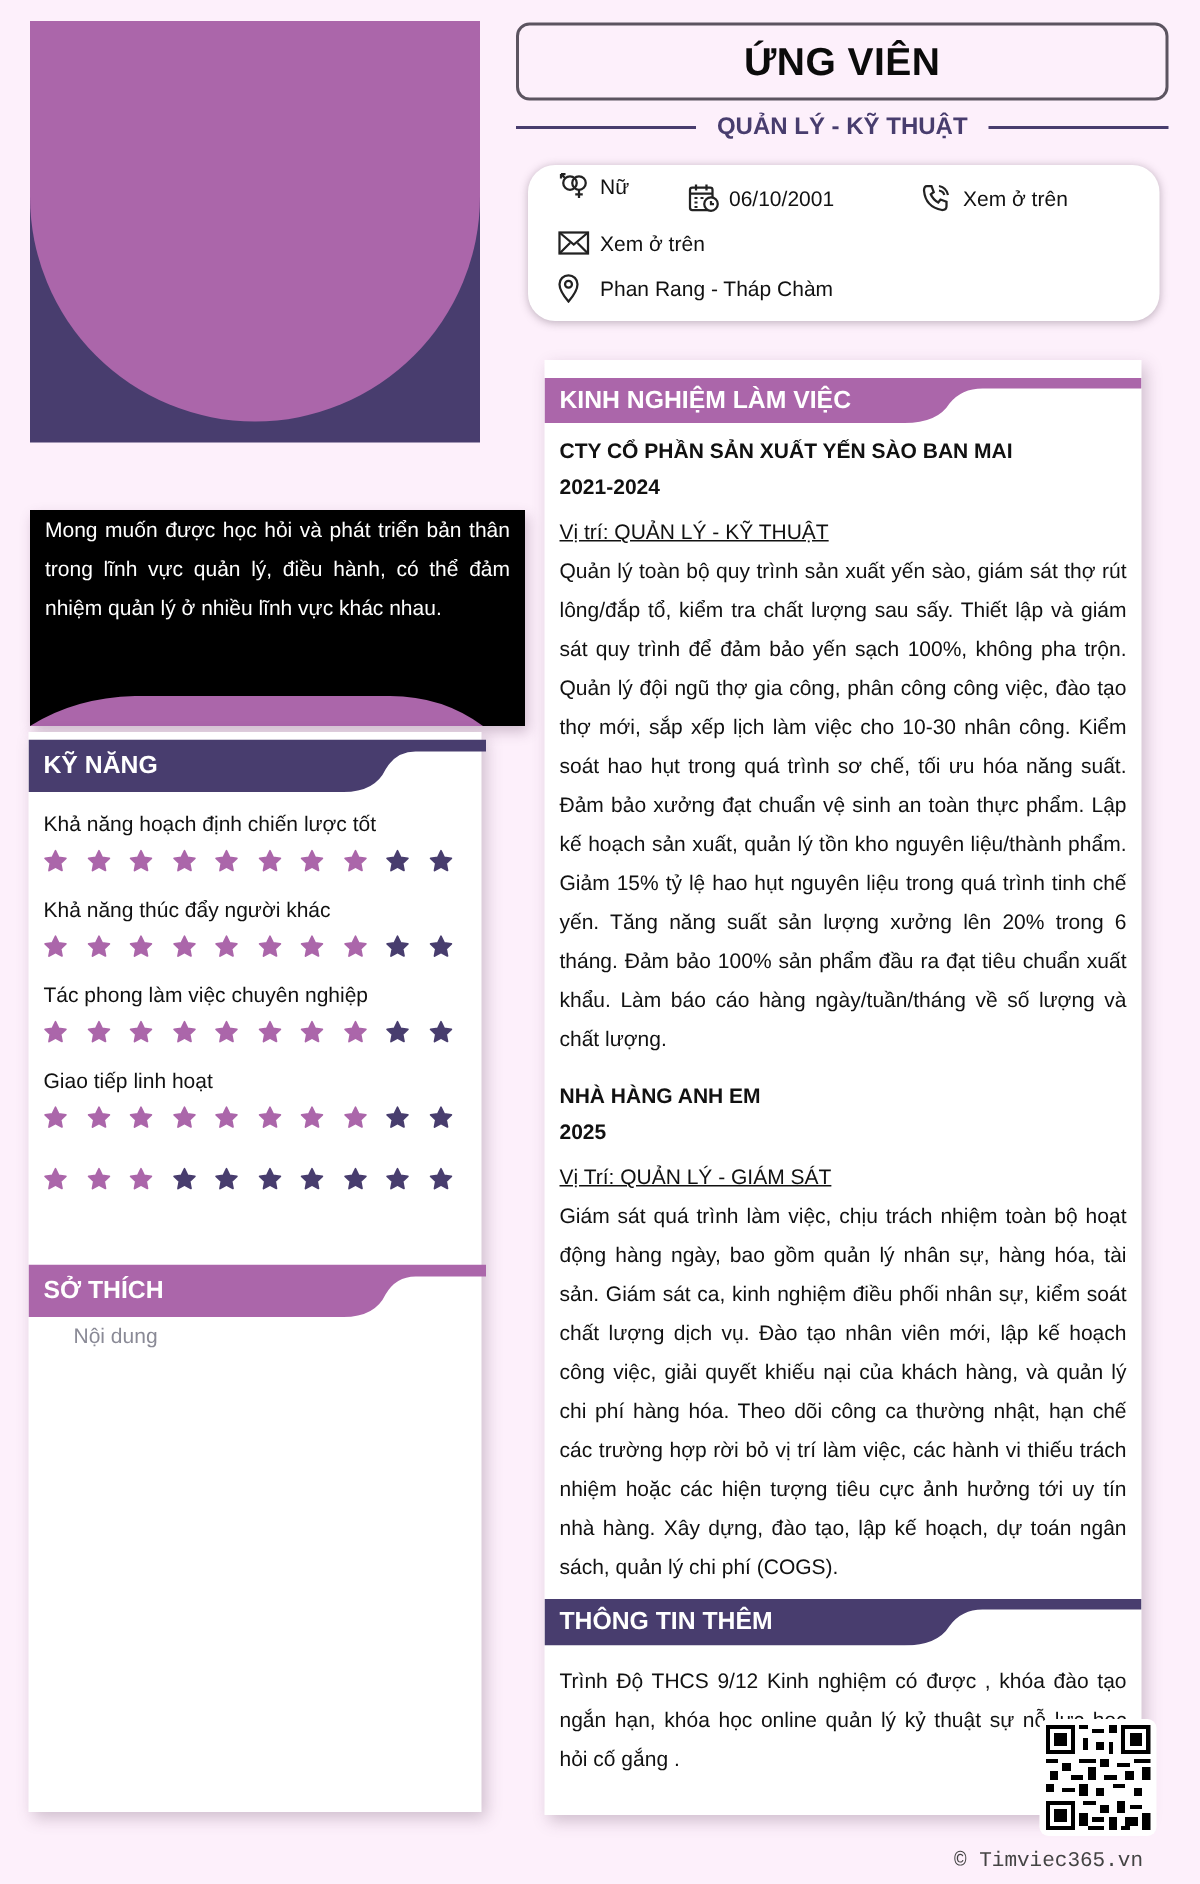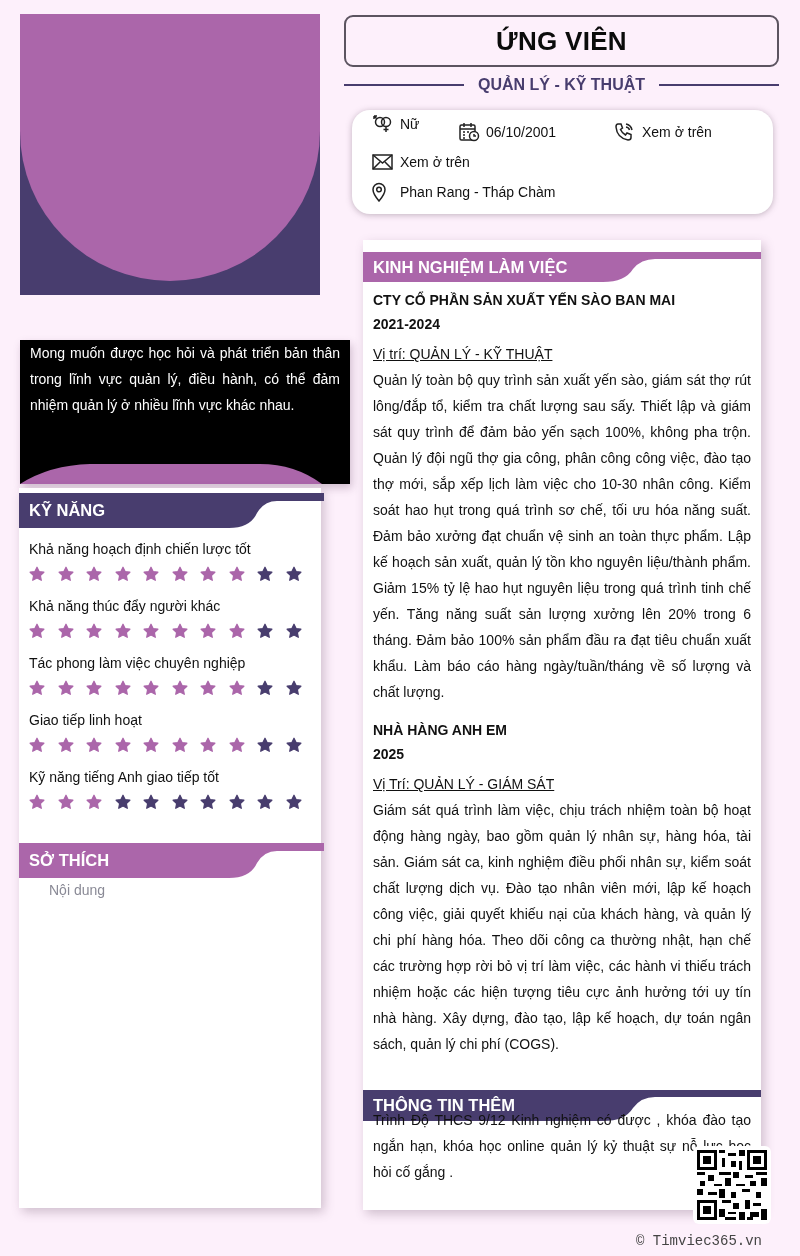--- a/index.html
+++ b/index.html
@@ -363,21 +363,20 @@
             </svg>
           </span>
           <span class="star">
             <svg viewBox="0 0 16 16">
               <path d="M8 1.2 L10.1 5.6 L14.9 6.2 L11.4 9.5 L12.3 14.3 L8 11.9 L3.7 14.3 L4.6 9.5 L1.1 6.2 L5.9 5.6 Z" fill="#483d6e" stroke="#483d6e" stroke-width="1.2" stroke-linejoin="round"></path>
             </svg>
           </span>
         </div>
     </div>
     <div class="skill">
-      <div class="skill-name">Kỹ năng tiếng Anh giao tiếp tốt</div>
       <div class="stars">
           <span class="star">
             <svg viewBox="0 0 16 16">
               <path d="M8 1.2 L10.1 5.6 L14.9 6.2 L11.4 9.5 L12.3 14.3 L8 11.9 L3.7 14.3 L4.6 9.5 L1.1 6.2 L5.9 5.6 Z" fill="#ab66aa" stroke="#ab66aa" stroke-width="1.2" stroke-linejoin="round"></path>
             </svg>
           </span>
           <span class="star">
             <svg viewBox="0 0 16 16">
               <path d="M8 1.2 L10.1 5.6 L14.9 6.2 L11.4 9.5 L12.3 14.3 L8 11.9 L3.7 14.3 L4.6 9.5 L1.1 6.2 L5.9 5.6 Z" fill="#ab66aa" stroke="#ab66aa" stroke-width="1.2" stroke-linejoin="round"></path>
             </svg>
@@ -503,21 +502,21 @@
     <div class="desc">Quản lý toàn bộ quy trình sản xuất yến sào, giám sát thợ rút lông/đắp tổ, kiểm tra chất lượng sau sấy. Thiết lập và giám sát quy trình để đảm bảo yến sạch 100%, không pha trộn. Quản lý đội ngũ thợ gia công, phân công công việc, đào tạo thợ mới, sắp xếp lịch làm việc cho 10-30 nhân công. Kiểm soát hao hụt trong quá trình sơ chế, tối ưu hóa năng suất. Đảm bảo xưởng đạt chuẩn vệ sinh an toàn thực phẩm. Lập kế hoạch sản xuất, quản lý tồn kho nguyên liệu/thành phẩm. Giảm 15% tỷ lệ hao hụt nguyên liệu trong quá trình tinh chế yến. Tăng năng suất sản lượng xưởng lên 20% trong 6 tháng. Đảm bảo 100% sản phẩm đầu ra đạt tiêu chuẩn xuất khẩu. Làm báo cáo hàng ngày/tuần/tháng về số lượng và chất lượng.</div>
   </div>
 
   <div class="exp-block" style="top:478px;">
     <div class="company">NHÀ HÀNG ANH EM</div>
     <div class="period">2025</div>
     <div class="position">Vị Trí: QUẢN LÝ - GIÁM SÁT</div>
     <div class="desc">Giám sát quá trình làm việc, chịu trách nhiệm toàn bộ hoạt động hàng ngày, bao gồm quản lý nhân sự, hàng hóa, tài sản. Giám sát ca, kinh nghiệm điều phối nhân sự, kiểm soát chất lượng dịch vụ. Đào tạo nhân viên mới, lập kế hoạch công việc, giải quyết khiếu nại của khách hàng, và quản lý chi phí hàng hóa. Theo dõi công ca thường nhật, hạn chế các trường hợp rời bỏ vị trí làm việc, các hành vi thiếu trách nhiệm hoặc các hiện tượng tiêu cực ảnh hưởng tới uy tín nhà hàng. Xây dựng, đào tạo, lập kế hoạch, dự toán ngân sách, quản lý chi phí (COGS).</div>
   </div>
 
-  <div class="section-head" style="top:850px;padding-left:28px;">
+  <div class="section-head" style="top:826px;padding-left:28px;">
     <svg width="398" height="31" viewBox="0 0 398 31" style="height:31px">
       <path d="M0 0 H398 V7 H292 Q278 7 270 18 Q262 31 240 31 H0 Z" fill="#483d6e"></path>
     </svg>
     <span class="title" style="line-height:31px;">THÔNG TIN THÊM</span>
   </div>
   <div class="extra-text">Trình Độ THCS 9/12 Kinh nghiệm có được , khóa đào tạo ngắn hạn, khóa học online quản lý kỷ thuật sự nỗ lực học hỏi cố gắng .</div>
 </div>
 
 <div class="abs qr">
   <svg viewBox="0 0 25 25" width="70" height="70" shape-rendering="crispEdges">

